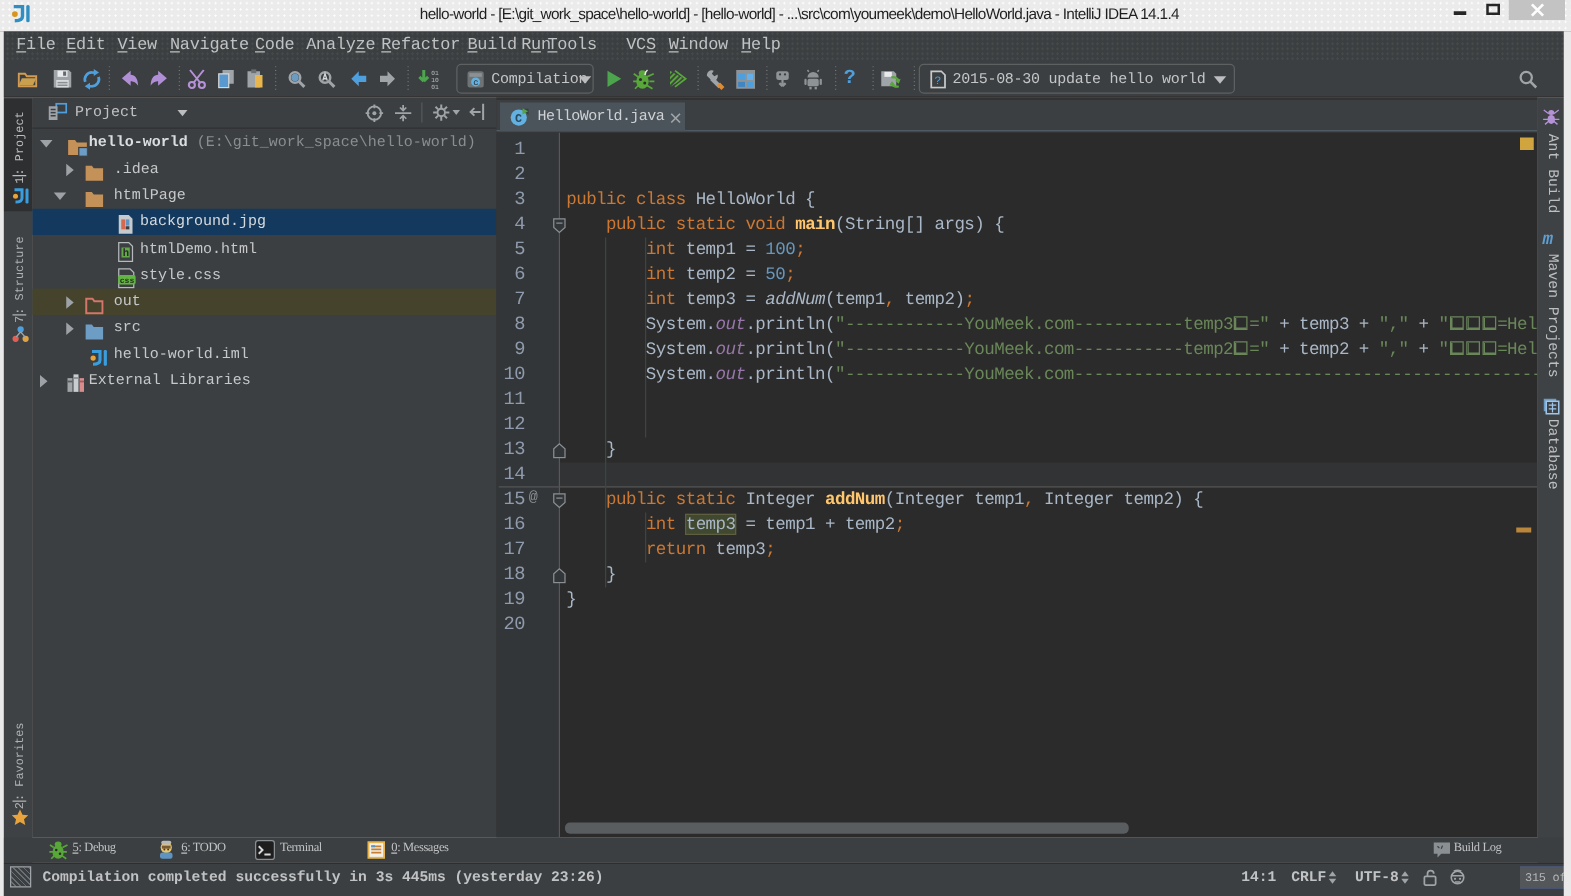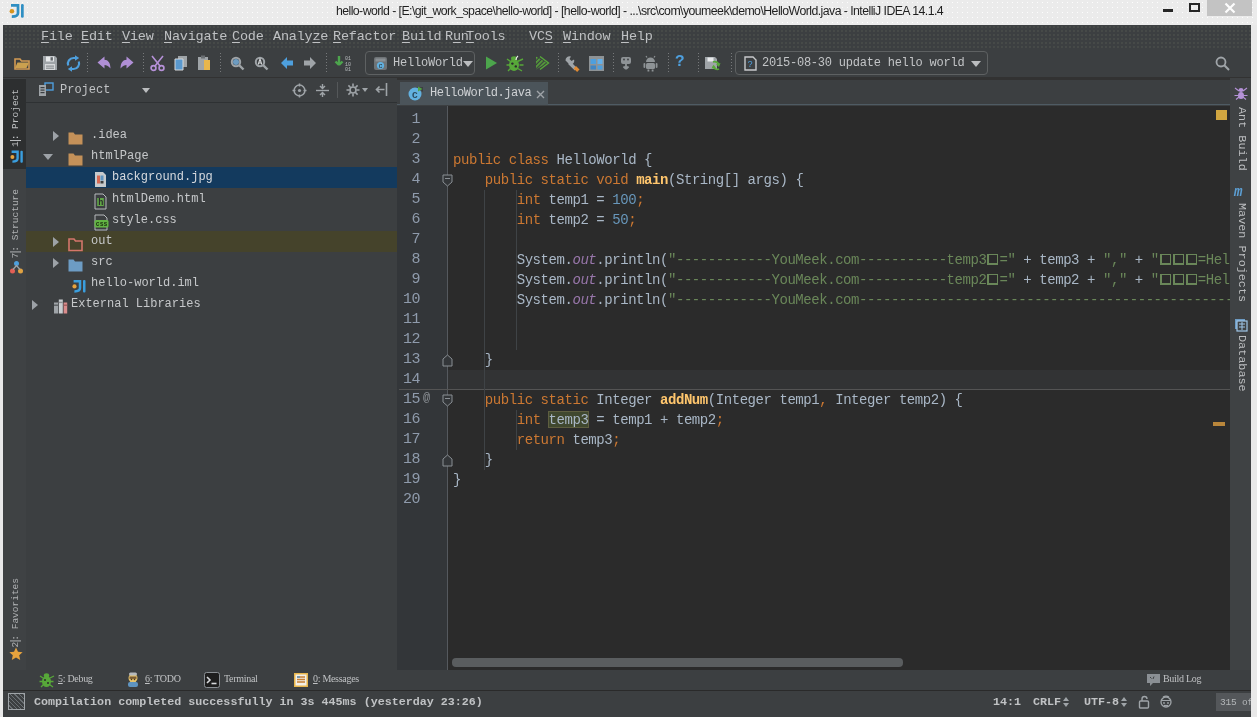--- a/index.html
+++ b/index.html
@@ -9,21 +9,21 @@
   
   #titlebar { left:0; top:0; width:1257px; height:25px; background:#ebebeb;
     background-image: radial-gradient(rgba(255,255,255,0.9) 0.7px, transparent 0.9px);
     background-size:5px 5px; }
   #title-text { width:100%; left:11px; top:4px; text-align:center; font-family:"Liberation Sans",sans-serif;
     font-size:12.3px; color:#1f1f1f; letter-spacing:-0.55px; }
   
   #menubar { left:0; top:25px; width:1257px; height:23px; background:#3c3f41; }
   #menubar,#toolbar,#panel,#btools,#statusbar,#lstripe,#rstripe { background-image: radial-gradient(rgba(200,210,170,0.07) 0.8px, transparent 1px); background-size:4px 4px; }
   #editor { background-image: radial-gradient(rgba(190,205,160,0.055) 0.8px, transparent 1px) !important; background-size:4px 4px; }
-  #menubar span.mi { position:absolute; top:4px; font-size:13.5px; letter-spacing:-0.22px; color:#bfc1c3;margin-left:28px; }
+  #menubar span.mi { position:absolute; top:4px; font-size:13.5px; letter-spacing:-0.22px; color:#bfc1c3; }
   .mn { text-decoration:underline; text-underline-offset:2px; }
   
   #toolbar { left:0; top:48px; width:1257px; height:30px; background:#3c3f41; border-bottom:1px solid #323232; }
   #toolbar svg { position:absolute; top:7px; }
   .tsep { position:absolute; top:5px; width:1px; height:20px;
     background-image:linear-gradient(#77797b 1px, transparent 1px); background-size:1px 3px; }
   .combo { position:absolute; top:3px; height:24px; border:1px solid #5e6162; border-radius:4px;
     color:#c3c5c7; font-size:13.5px; letter-spacing:-0.22px; }
   
   #main { left:0; top:78px; width:1257px; height:592px; background:#737373; }
@@ -158,21 +158,21 @@
       <text x="11" y="10.5" font-size="5" fill="#b6babd" font-family="Liberation Mono">10</text>
       <text x="11" y="16" font-size="5" fill="#b6babd" font-family="Liberation Mono">01</text>
     </svg>
   <div class="combo" style="left:365px;width:110px">
     <svg style="position:absolute;left:7px;top:4px" width="15" height="15" viewBox="0 0 15 15">
         <rect x="1" y="1" width="13" height="13" rx="2" fill="#6e7376"></rect>
         <rect x="2.5" y="2.5" width="10" height="3" fill="#8a9094"></rect>
         <circle cx="7.5" cy="9.5" r="3.6" fill="#62b1e0"></circle>
         <text x="5.5" y="12" font-size="7" fill="#2b2b2b" font-family="Liberation Mono">c</text>
       </svg>
-    <span style="position:absolute;left:27px;top:4px;font-size:12px">HelloWorld</span>
+    <span style="position:absolute;left:27px;top:4px;font-size:12px">Compilation</span>
     <span style="position:absolute;left:97px;top:9px;width:0;height:0;border-left:5px solid transparent;border-right:5px solid transparent;border-top:6px solid #bbbdbf"></span>
   </div>
   <svg style="left:483px" width="16" height="16" viewBox="0 0 16 16">
       <path d="M3 1.5 L14 8 L3 14.5 z" fill="#4ca54c"></path>
     </svg>
   <svg style="left:506px" width="18" height="17" viewBox="0 0 18 17">
       <ellipse cx="8" cy="10" rx="5" ry="6" fill="#57a839"></ellipse>
       <ellipse cx="8" cy="3.6" rx="3" ry="2.4" fill="#57a839"></ellipse>
       <path d="M1 4 L4.5 6.5 M17 4 L11.5 6.5 M0.5 10 h4 M17.5 10 h-4 M2 16 L5 13 M16 16 L11 13" stroke="#57a839" stroke-width="1.4"></path>
       <circle cx="6.4" cy="8.6" r="1.2" fill="#2b2b2b"></circle>
@@ -290,20 +290,28 @@
           <circle cx="8" cy="8" r="3" fill="none" stroke="#9fa4a8" stroke-width="1.6"></circle>
           <path d="M8 1.5 v3 M8 11.5 v3 M1.5 8 h3 M11.5 8 h3 M3.4 3.4 l2.1 2.1 M10.5 10.5 l2.1 2.1 M12.6 3.4 l-2.1 2.1 M5.5 10.5 l-2.1 2.1" stroke="#9fa4a8" stroke-width="1.6"></path>
         </svg>
       <span class="abs" style="left:336px;top:10px;width:0;height:0;border-left:3.5px solid transparent;border-right:3.5px solid transparent;border-top:4.5px solid #9fa4a8"></span>
       <svg class="abs" style="left:349px;top:4px" width="15" height="15" viewBox="0 0 15 15">
           <path d="M11.5 1 v13" stroke="#9fa4a8" stroke-width="1.6"></path>
           <path d="M1.5 7.5 h8 M4.5 4.5 L1.5 7.5 L4.5 10.5" stroke="#9fa4a8" stroke-width="1.6" fill="none"></path>
         </svg>
     </div>
     <div id="tree" class="abs" style="left:0;top:26px;width:371px;height:566px;">
+      <div class="trow" style="top:0">
+        <span class="tw" style="left:6px"><span class="tri-d"></span></span>
+        <svg class="tw" style="left:28px;top:3px" width="16" height="15" viewBox="0 0 16 15">
+            <path d="M0.5 2 h5.5 l1.5 2 H15.5 v10 H0.5 z" fill="#c49159"></path>
+            <rect x="9" y="8" width="7" height="7" fill="#6d9cc4" stroke="#3c3f41" stroke-width="1"></rect>
+          </svg>
+        <span class="tw" style="left:45px"><b style="color:#dbdee1">hello-world</b>&nbsp;<span style="color:#8a8e91">(E:\git_work_space\hello-world)</span></span>
+      </div>
       <div class="trow" style="top:21px">
         <span class="tw" style="left:27px"><span class="tri-r"></span></span>
         <svg class="tw" style="left:42px;top:3px" width="15" height="15" viewBox="0 0 15 15">
             <path d="M0.5 1.5 h5 l1.5 2 H14.5 v10 H0.5 z" fill="#c49159"></path>
           </svg>
         <span class="tw" style="left:65px">.idea</span>
       </div>
       <div class="trow" style="top:63px;background:#133a5e">
         <svg class="tw" style="left:68px;top:2px" width="13" height="16" viewBox="0 0 13 16">
             <path d="M1 0.5 h8 l3 3 v12 H1 z" fill="#c6cacd"></path>
@@ -419,20 +427,21 @@
       </svg>
     <svg class="abs" style="left:45px;top:376px" width="11" height="13" viewBox="0 0 11 13">
         <path d="M1 12 h9 V5 L5.5 1 L1 5 z" fill="#333639" stroke="#8a8f94" stroke-width="1"></path>
       </svg>
     <div class="abs" style="left:26px;top:313px;font-size:12px;color:#8a8f94">@</div>
 
     <div class="cl" style="top:72px"><span class="kw">public class</span> HelloWorld {</div>
     <div class="cl" style="top:92px">    <span class="kw">public static void</span> <span class="fn">main</span>(String[] args) {</div>
     <div class="cl" style="top:112px">        <span class="kw">int</span> temp1 = <span class="nu">100</span><span class="kw">;</span></div>
     <div class="cl" style="top:132px">        <span class="kw">int</span> temp2 = <span class="nu">50</span><span class="kw">;</span></div>
+    <div class="cl" style="top:152px">        <span class="kw">int</span> temp3 = <span class="fi">addNum</span>(temp1<span class="kw">,</span> temp2)<span class="kw">;</span></div>
     <div class="cl" style="top:172px">        System.<span class="pu">out</span>.println(<span class="st">"------------YouMeek.com-----------temp3<span class="cjk"></span>="</span> + temp3 + <span class="st">","</span> + <span class="st">"<span class="cjk"></span><span class="cjk"></span><span class="cjk"></span>=Hel</span></div>
     <div class="cl" style="top:192px">        System.<span class="pu">out</span>.println(<span class="st">"------------YouMeek.com-----------temp2<span class="cjk"></span>="</span> + temp2 + <span class="st">","</span> + <span class="st">"<span class="cjk"></span><span class="cjk"></span><span class="cjk"></span>=Hel</span></div>
     <div class="cl" style="top:212px">        System.<span class="pu">out</span>.println(<span class="st">"------------YouMeek.com--------------------------------------------------------</span></div>
     <div class="cl" style="top:272px">    }</div>
     <div class="cl" style="top:312px">    <span class="kw">public static</span> Integer <span class="fn">addNum</span>(Integer temp1<span class="kw">,</span> Integer temp2) {</div>
     <div class="cl" style="top:332px">        <span class="kw">int</span> temp3 = temp1 + temp2<span class="kw">;</span></div>
     <div class="cl" style="top:352px">        <span class="kw">return</span> temp3<span class="kw">;</span></div>
     <div class="cl" style="top:372px">    }</div>
     <div class="cl" style="top:392px">}</div>
 

